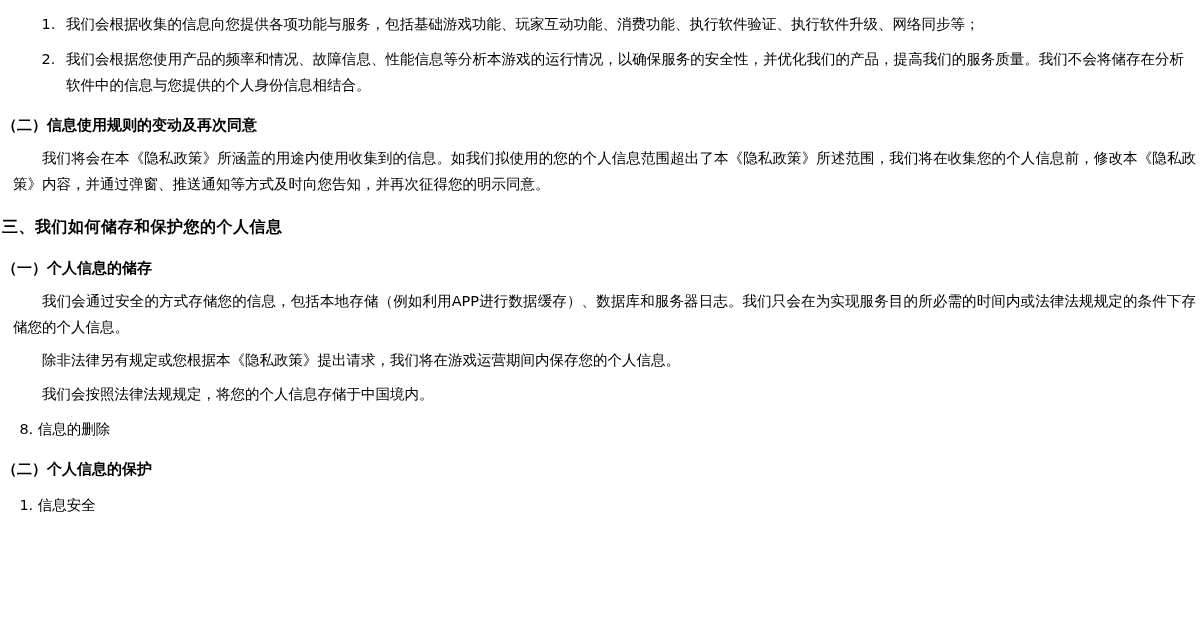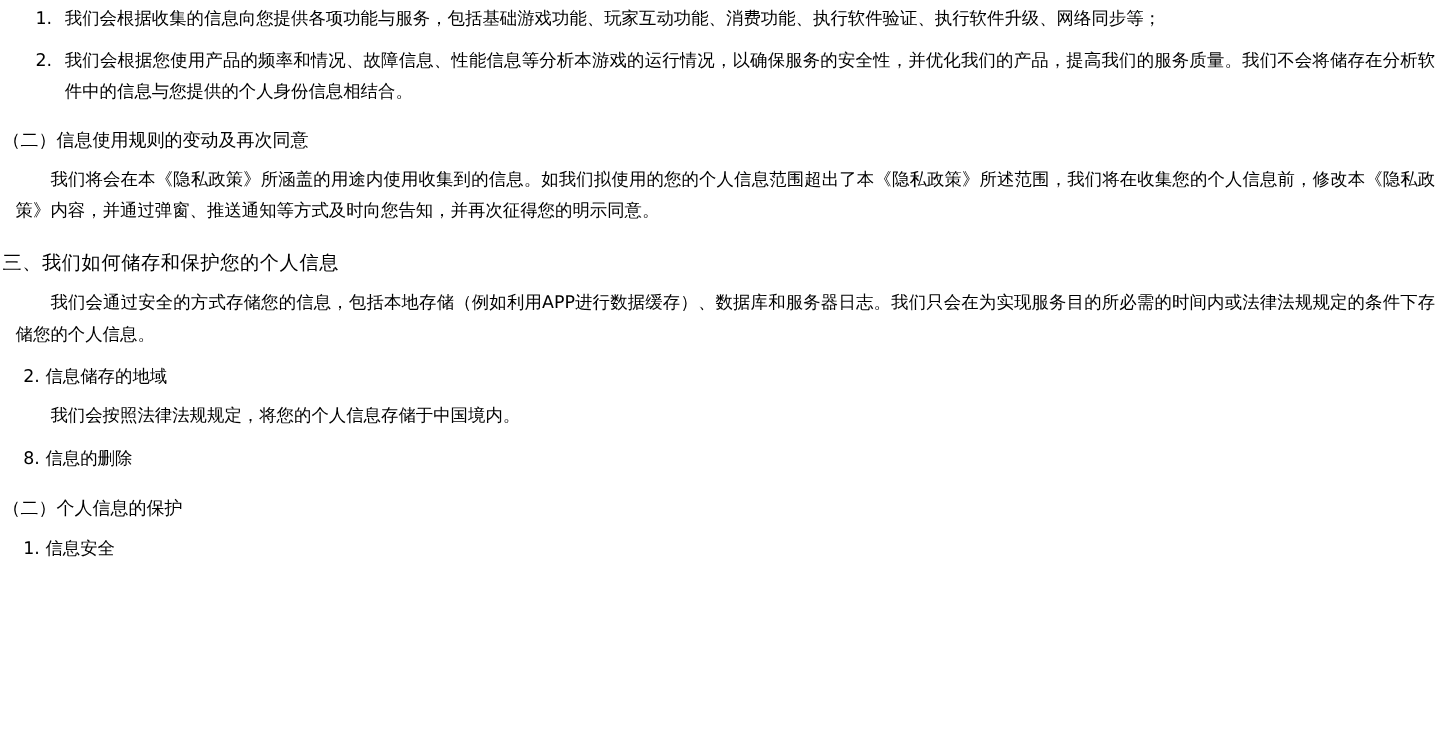--- a/index.html
+++ b/index.html
@@ -16,48 +16,48 @@
     font-size: 14.5px;
     line-height: 1.75;
   }
   .page {
     width: 1200px;
     box-sizing: border-box;
     padding: 0 4px 0 2px;
   }
   ol.numbered {
     list-style: decimal;
-    margin: 0;
+    margin: 12px;
     padding: 0 0 0 46px;
   }
   ol.numbered > li {
     margin: 0 0 10px 0;
     padding-left: 6px;
     text-align: justify;
   }
   ol.numbered > li:first-child {
     margin-top: 4px;
   }
   p {
     margin: 0;
     padding: 0;
   }
   .para {
     text-indent: 2em;
     margin: 8px 0 8px 11px;
     text-align: justify;
   }
   .h-sec {
-    font-weight: normal;
+    font-weight: bold;
     font-size: 16px;
     margin: 16px 0 6px 0;
     letter-spacing: 0.5px;
   }
   .h-sub {
-    font-weight: normal;
+    font-weight: bold;
     font-size: 15px;
     margin: 14px 0 6px 0;
   }
   .h-item {
     text-indent: 1.2em;
     margin: 10px 0 6px 0;
   }
 </style>
 </head>
 <body>
@@ -67,24 +67,25 @@
   <ol class="numbered">
     <li>我们会根据收集的信息向您提供各项功能与服务，包括基础游戏功能、玩家互动功能、消费功能、执行软件验证、执行软件升级、网络同步等；</li>
     <li>我们会根据您使用产品的频率和情况、故障信息、性能信息等分析本游戏的运行情况，以确保服务的安全性，并优化我们的产品，提高我们的服务质量。我们不会将储存在分析软件中的信息与您提供的个人身份信息相结合。</li>
   </ol>
 
   <p class="h-sub">（二）信息使用规则的变动及再次同意</p>
   <p class="para">我们将会在本《隐私政策》所涵盖的用途内使用收集到的信息。如我们拟使用的您的个人信息范围超出了本《隐私政策》所述范围，我们将在收集您的个人信息前，修改本《隐私政策》内容，并通过弹窗、推送通知等方式及时向您告知，并再次征得您的明示同意。</p>
 
   <p class="h-sec">三、我们如何储存和保护您的个人信息</p>
 
+  <p class="h-sub">（一）个人信息的储存</p>
 
   <p class="para">我们会通过安全的方式存储您的信息，包括本地存储（例如利用APP进行数据缓存）、数据库和服务器日志。我们只会在为实现服务目的所必需的时间内或法律法规规定的条件下存储您的个人信息。</p>
+  <p class="para">除非法律另有规定或您根据本《隐私政策》提出请求，我们将在游戏运营期间内保存您的个人信息。</p>
 
-  <p class="h-item">2. 信息储存的地域</p>
   <p class="para">我们会按照法律法规规定，将您的个人信息存储于中国境内。</p>
 
   <p class="h-item">8. 信息的删除</p>
 
   <p class="h-sub">（二）个人信息的保护</p>
   <p class="h-item">1. 信息安全</p>
 
 </div>
 
 </body></html>

